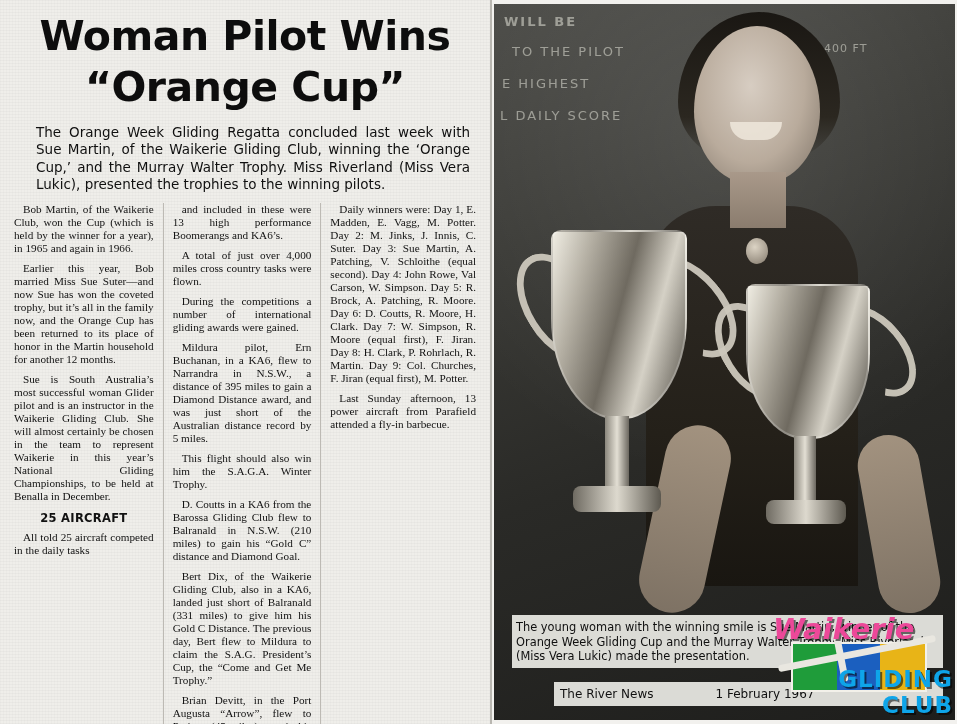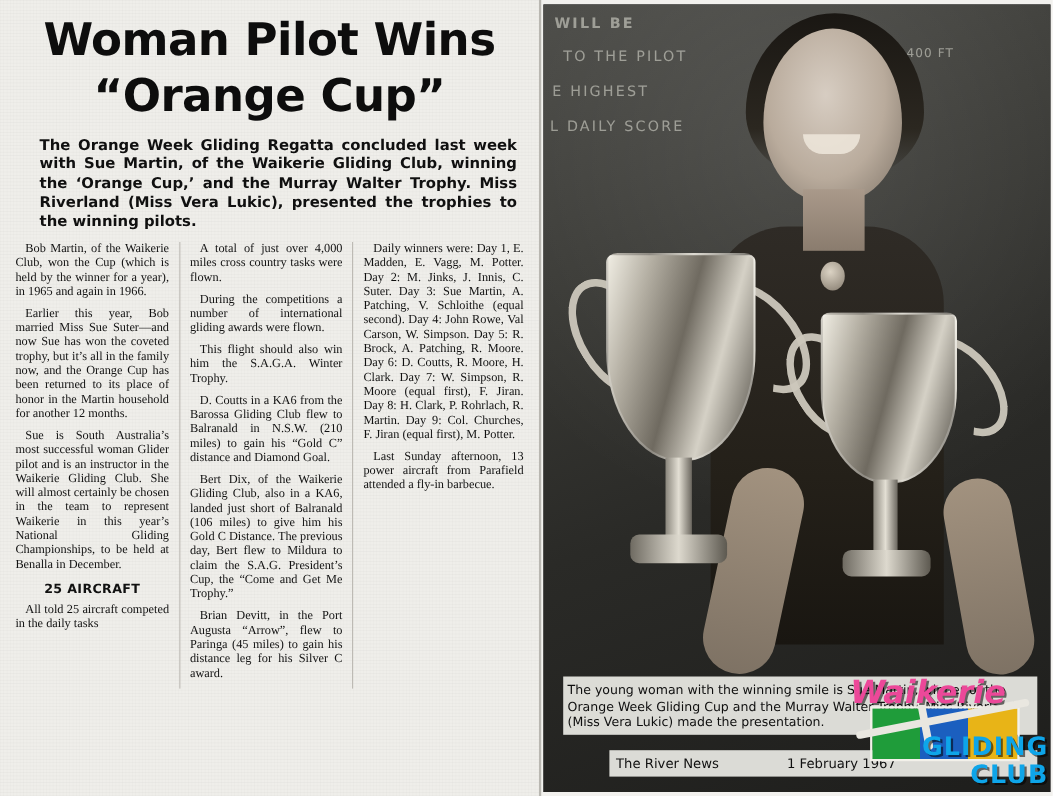--- a/index.html
+++ b/index.html
@@ -52,21 +52,21 @@
     margin-top: 6px;
   }
   .headline .l2 {
     display: block;
     font-size: 41px;
     margin-top: 10px;
   }
 
   .standfirst {
     font-family: "DejaVu Sans", sans-serif;
-    font-weight: bold;
+    font-weight: normal;
     font-size: 13.5px;
     line-height: 1.28;
     text-align: justify;
     margin: 16px 6px 10px 22px;
     color: #101010;
   }
 
   .columns {
     display: flex;
     gap: 0px;
@@ -365,25 +365,27 @@
 
       <div class="col c1">
         <p class="first">Bob Martin, of the Waikerie Club, won the Cup (which is held by the winner for a year), in 1965 and again in 1966.</p>
         <p>Earlier this year, Bob married Miss Sue Suter—and now Sue has won the coveted trophy, but it’s all in the family now, and the Orange Cup has been returned to its place of honor in the Martin household for another 12 months.</p>
         <p>Sue is South Australia’s most successful woman Glider pilot and is an instructor in the Waikerie Gliding Club. She will almost certainly be chosen in the team to represent Waikerie in this year’s National Gliding Championships, to be held at Benalla in December.</p>
         <div class="subhead">25 AIRCRAFT</div>
         <p>All told 25 aircraft competed in the daily tasks</p>
       </div>
 
       <div class="col c2">
+        <p class="first">and included in these were 13 high performance Boomerangs and KA6’s.</p>
         <p>A total of just over 4,000 miles cross country tasks were flown.</p>
-        <p>During the competitions a number of international gliding awards were flown.</p>
+        <p>During the competitions a number of international gliding awards were gained.</p>
+        <p>Mildura pilot, Ern Buchanan, in a KA6, flew to Narrandra in N.S.W., a distance of 395 miles to gain a Diamond Distance award, and was just short of the Australian distance record by 5 miles.</p>
         <p>This flight should also win him the S.A.G.A. Winter Trophy.</p>
         <p>D. Coutts in a KA6 from the Barossa Gliding Club flew to Balranald in N.S.W. (210 miles) to gain his “Gold C” distance and Diamond Goal.</p>
-        <p>Bert Dix, of the Waikerie Gliding Club, also in a KA6, landed just short of Balranald (106 miles) to give him his Gold C Distance.  The previous day, Bert flew to Mildura to claim the S.A.G. President’s Cup, the “Come and Get Me Trophy.”</p>
+        <p>Bert Dix, of the Waikerie Gliding Club, also in a KA6, landed just short of Balranald (331 miles) to give him his Gold C Distance.  The previous day, Bert flew to Mildura to claim the S.A.G. President’s Cup, the “Come and Get Me Trophy.”</p>
         <p>Brian Devitt, in the Port Augusta “Arrow”, flew to Paringa (45 miles) to gain his distance leg for his Silver C award.</p>
       </div>
 
       <div class="col c3">
         <p class="first">Daily winners were: Day 1, E. Madden, E. Vagg, M. Potter.  Day 2: M. Jinks, J. Innis, C. Suter.  Day 3: Sue Martin, A. Patching, V. Schloithe (equal second).  Day 4: John Rowe, Val Carson, W. Simpson.  Day 5: R. Brock, A. Patching, R. Moore.  Day 6: D. Coutts, R. Moore, H. Clark.  Day 7: W. Simpson, R. Moore (equal first), F. Jiran.  Day 8: H. Clark, P. Rohrlach, R. Martin.  Day 9: Col. Churches, F. Jiran (equal first), M. Potter.</p>
         <p>Last Sunday afternoon, 13 power aircraft from Parafield attended a fly-in barbecue.</p>
       </div>
 
     </div>
   </div>

